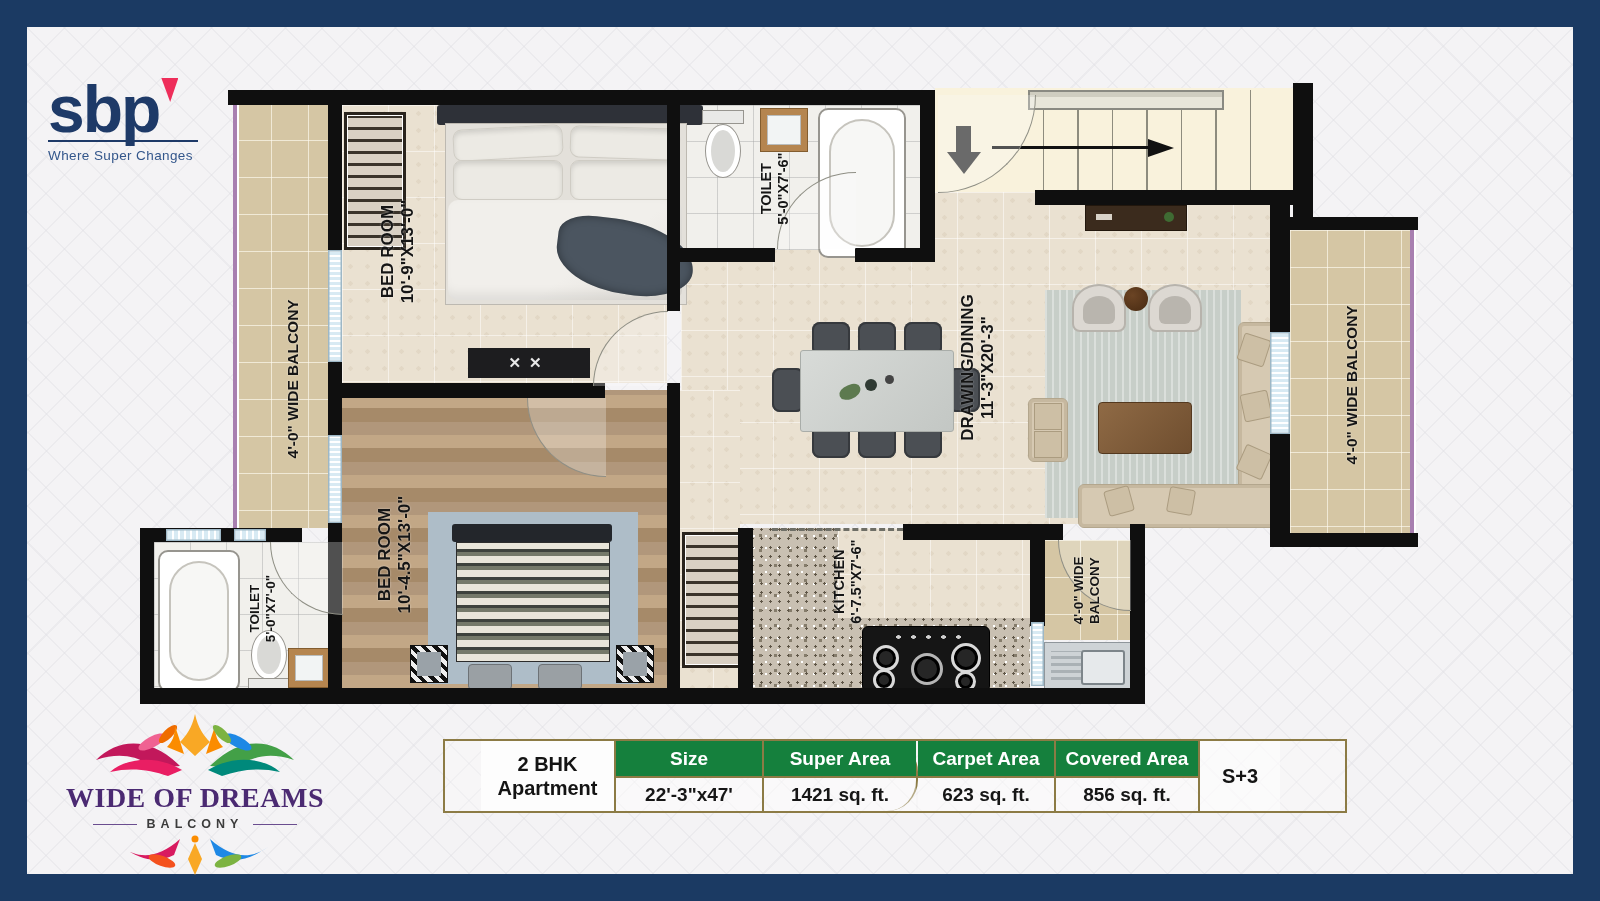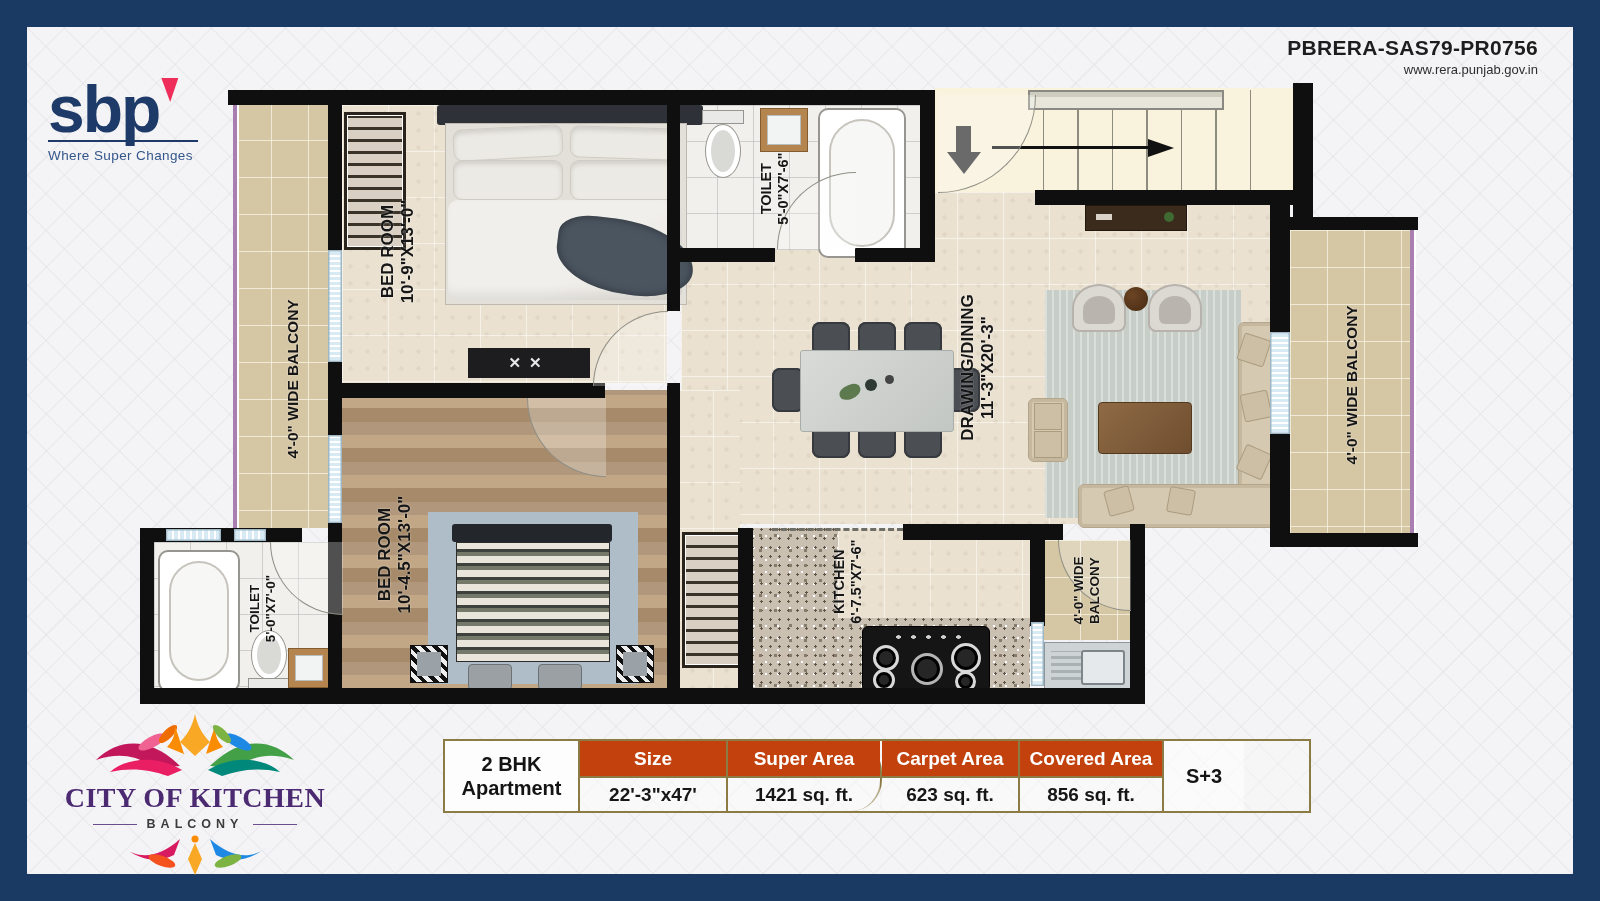--- a/index.html
+++ b/index.html
@@ -119,51 +119,47 @@
 
   
   .cod{position:absolute;left:40px;top:710px;width:310px;text-align:center;}
   .cod .title{font-family:"Liberation Serif",serif;font-weight:bold;font-size:28px;color:#4b2a72;letter-spacing:.5px;margin-top:2px;}
   .cod .locrow{display:flex;align-items:center;justify-content:center;gap:10px;margin-top:3px;}
   .cod .locrow .ln{width:44px;border-top:1.5px solid #6a4d8f;}
   .cod .loc{font-size:12.5px;letter-spacing:5px;color:#3c3c3c;font-weight:bold;}
 
   
   .spec{position:absolute;left:443px;top:739px;width:864px;height:70px;display:flex;
-      border:2px solid #8c7b45;background:rgba(255,255,255,.25);}
+      border:2px solid #8c7b45;background:rgba(255,255,255,.25);padding-left:36px;}
   .spec .cell{border-right:2px solid #8c7b45;display:flex;flex-direction:column;}
   .spec .cell:last-child{border-right:none;}
   .spec .unit{width:133px;background:#fdfdfd;align-items:center;justify-content:center;
       font-size:20px;font-weight:bold;color:#141414;line-height:1.2;}
   .spec .col{width:140px;}
-  .spec .col .hd{height:35px;background:#c2410c;color:#fff;font-size:19px;font-weight:bold;
+  .spec .col .hd{height:35px;background:#15803d;color:#fff;font-size:19px;font-weight:bold;
       display:flex;align-items:center;justify-content:center;border-bottom:2px solid #8c7b45;}
   .spec .col .vl{height:33px;color:#161616;font-size:19px;font-weight:bold;
       display:flex;align-items:center;justify-content:center;background:rgba(255,255,255,.35);}
   .spec .tall{align-items:center;justify-content:center;font-size:20px;font-weight:bold;color:#141414;
       background:rgba(255,255,255,.55);}
 </style>
 </head>
 <body>
 
 <div class="canvas">
   <div class="panel">
     <div class="lattice"></div>
   </div>
 
   <div class="brand">
     <div class="word"><span>sbp</span><span class="accent"></span></div>
     <div class="rule"></div>
     <div class="tag">Where Super Changes</div>
   </div>
 
-  <div class="rera">
-    <div class="id">PBRERA-SAS79-PR0756</div>
-    <div class="url">www.rera.punjab.gov.in</div>
-  </div>
 
   <div class="abs" style="left:0;top:0;width:1600px;height:901px;">
 
     <div class="abs tile-tan" style="left:234px;top:103px;width:94px;height:425px;"></div>
     <div class="abs tile-beige" style="left:342px;top:105px;width:325px;height:278px;"></div>
     <div class="abs cream" style="left:935px;top:88px;width:358px;height:104px;"></div>
     <div class="abs tile-beige" style="left:681px;top:192px;width:589px;height:332px;"></div>
     <div class="abs tile-white" style="left:681px;top:105px;width:239px;height:145px;"></div>
     <div class="abs wood" style="left:342px;top:390px;width:325px;height:298px;"></div>
     <div class="abs tile-beige" style="left:667px;top:390px;width:73px;height:298px;"></div>
@@ -369,21 +365,21 @@
       <ellipse cx="72" cy="32" rx="15" ry="5.5" transform="rotate(-28 72 32)" fill="#f06292"></ellipse>
       <ellipse cx="88" cy="24" rx="12" ry="4.5" transform="rotate(-45 88 24)" fill="#ef6c00"></ellipse>
       <path d="M115 4 C112 18 106 26 100 32 L115 46 L130 32 C124 26 118 18 115 4Z" fill="#f9a825"></path>
       <path d="M95 16 C95 26 92 32 87 37 L104 44 L99 28Z" fill="#fb8c00"></path>
       <path d="M135 16 C135 26 138 32 143 37 L126 44 L131 28Z" fill="#fb8c00"></path>
       <path d="M130 56 C160 26 192 28 214 50 C190 42 172 46 156 58 Z" fill="#43a047"></path>
       <path d="M128 60 C154 44 184 48 200 62 C178 57 160 60 142 66 Z" fill="#00897b"></path>
       <ellipse cx="158" cy="32" rx="15" ry="5.5" transform="rotate(28 158 32)" fill="#1e88e5"></ellipse>
       <ellipse cx="142" cy="24" rx="12" ry="4.5" transform="rotate(45 142 24)" fill="#7cb342"></ellipse>
     </svg>
-    <div class="title">CITY OF KITCHEN</div>
+    <div class="title">WIDE OF DREAMS</div>
     <div class="locrow">
       <span class="ln"></span>
       <span class="loc">BALCONY</span>
       <span class="ln"></span>
     </div>
     <svg width="170" height="48" viewBox="0 0 170 48">
       <path d="M70 8 C48 28 28 28 12 16 C32 30 48 32 64 24 Z" fill="#d81b60"></path>
       <ellipse cx="52" cy="30" rx="14" ry="5" transform="rotate(20 52 30)" fill="#f4511e"></ellipse>
       <path d="M85 44 L78 28 L85 12 L92 28 Z" fill="#f9a825"></path>
       <circle cx="85" cy="8" r="3.5" fill="#fb8c00"></circle>

